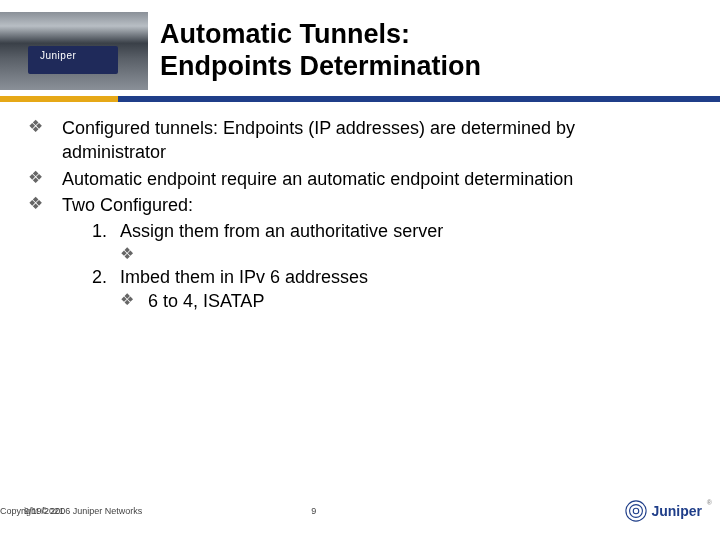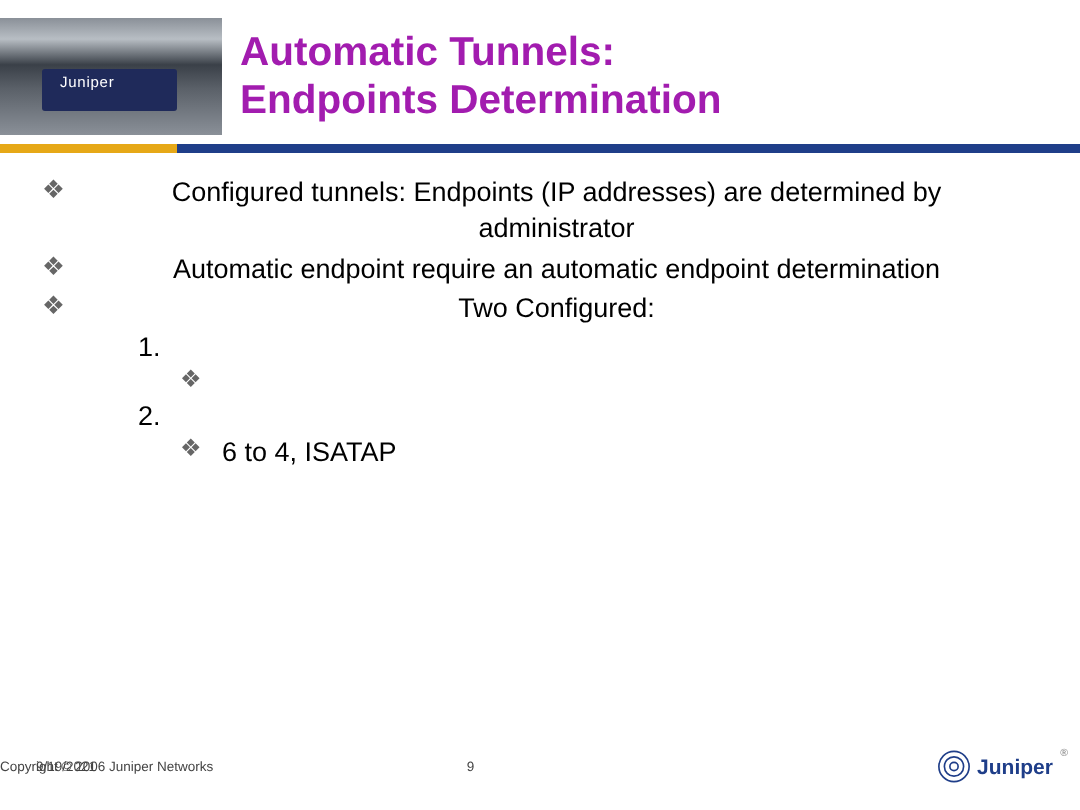--- a/index.html
+++ b/index.html
@@ -36,21 +36,21 @@
     position: absolute;
     left: 40px; top: 38px;
     font-size: 10px;
     color: #fff;
     letter-spacing: 0.5px;
   }
   .title {
     font-family: Verdana, Arial, sans-serif;
     font-weight: 700;
     font-size: 27px;
-    color: #a21caf;
+    color: #000000;
     line-height: 1.2;
     padding-top: 6px;
   }
   .accent-bar {
     position: absolute;
     left: 0; right: 0;
     top: 96px;
     height: 6px;
     display: flex;
   }
@@ -61,21 +61,21 @@
     top: 116px;
     left: 28px;
     right: 40px;
     font-family: Verdana, Arial, sans-serif;
     font-size: 18px;
     color: #000;
     line-height: 1.35;
   }
   .b1 { display: flex; margin-bottom: 2px; }
   .b1 .mark { color: #666; width: 34px; flex-shrink:0; font-size: 17px; }
-  .b1 .txt { flex: 1; text-align: center; }
+  .b1 .txt { flex: 1; }
   .sub-ol { margin-left: 64px; }
   .num { display: flex; }
   .num .n { width: 28px; flex-shrink:0; }
   .b2 { display: flex; margin-left: 28px; }
   .b2 .mark { color: #666; width: 28px; flex-shrink:0; font-size: 16px; }
   .footer {
     position: absolute;
     left: 0; right: 0; bottom: 18px;
     display: flex;
     align-items: center;
@@ -126,26 +126,28 @@
     <span class="mark">❖</span>
     <span class="txt">Automatic endpoint require an automatic endpoint determination</span>
   </div>
   <div class="b1">
     <span class="mark">❖</span>
     <span class="txt">Two Configured:</span>
   </div>
   <div class="sub-ol">
     <div class="num">
       <span class="n">1.</span>
+      <span>Assign them from an authoritative server</span>
     </div>
     <div class="b2">
       <span class="mark">❖</span>
     </div>
     <div class="num">
       <span class="n">2.</span>
+      <span>Imbed them in IPv 6 addresses</span>
     </div>
     <div class="b2">
       <span class="mark">❖</span>
       <span>6 to 4, ISATAP</span>
     </div>
   </div>
 </div>
 
 <div class="footer">
   <span>9/19/2021</span>

